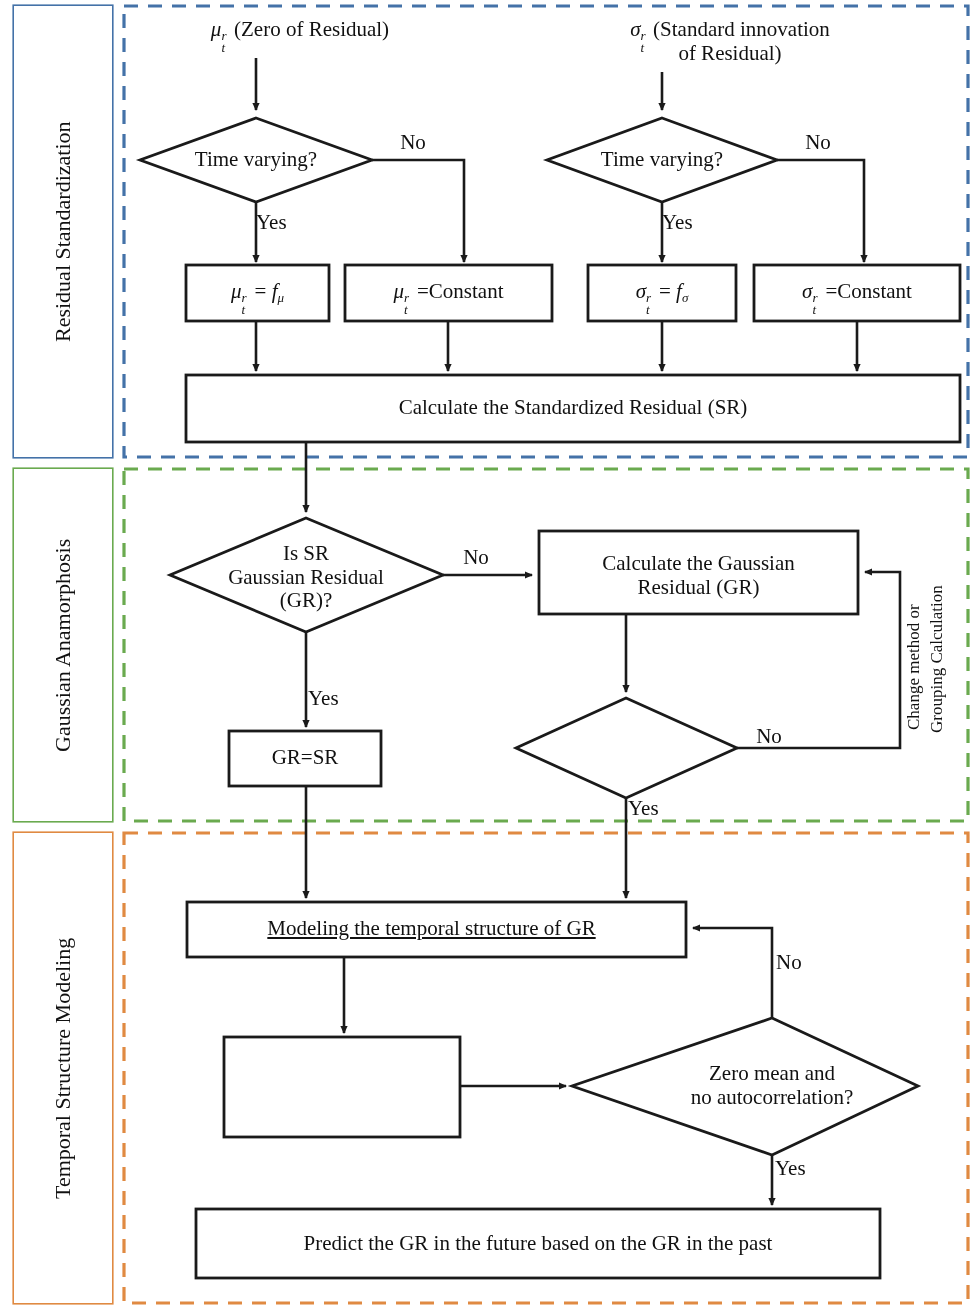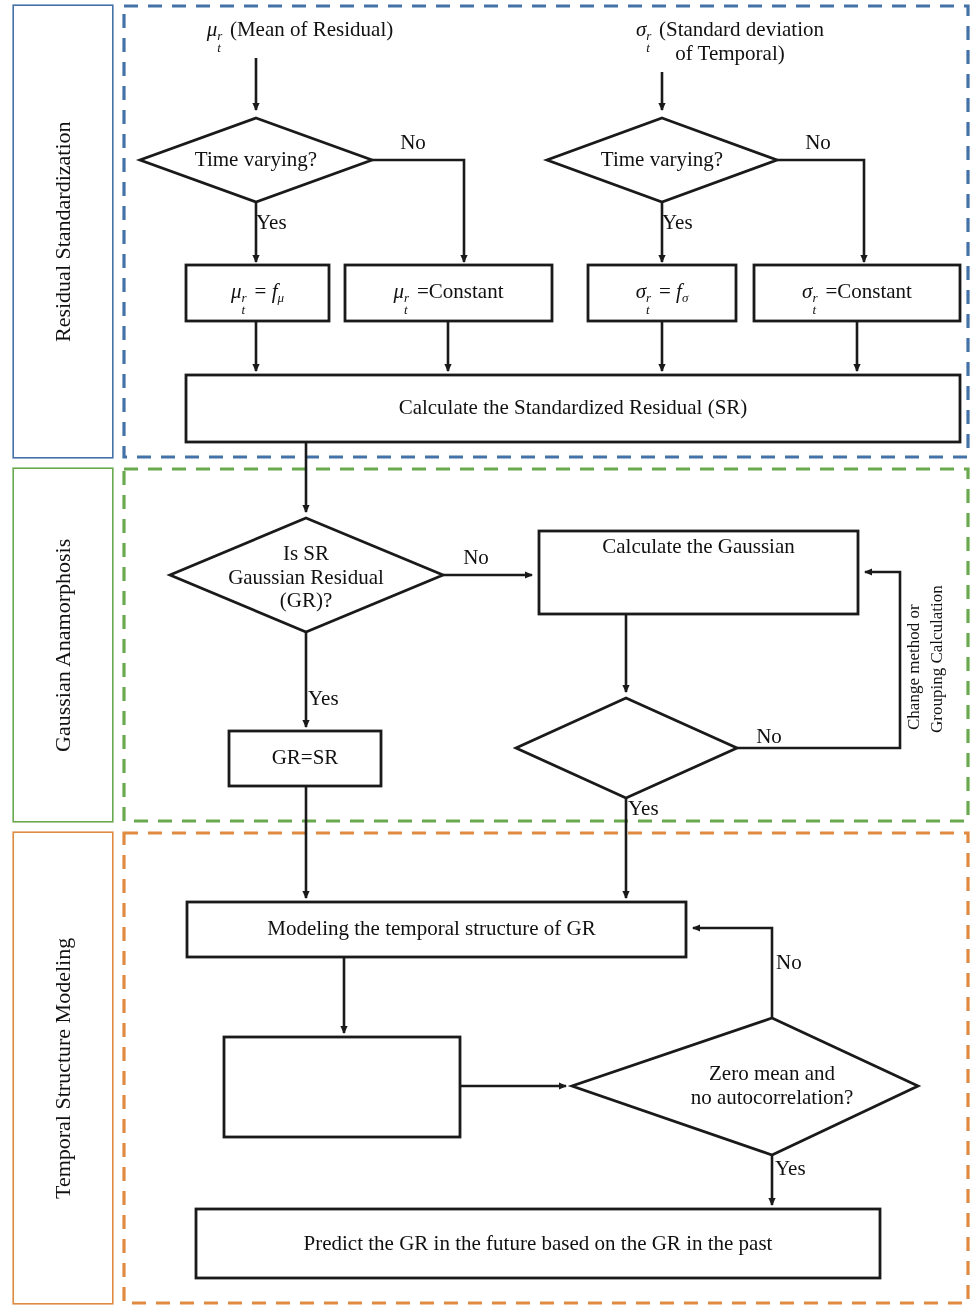--- a/index.html
+++ b/index.html
@@ -110,31 +110,31 @@
   </svg>
 
   <div class="sect-label" style="left:14px;top:6px;width:98px;height:451px;">Residual Standardization</div>
   <div class="sect-label" style="left:14px;top:469px;width:98px;height:352px;">Gaussian Anamorphosis</div>
   <div class="sect-label" style="left:14px;top:833px;width:98px;height:470px;">Temporal Structure Modeling</div>
 
   <div class="lbl node-text" style="left:150px;top:18px;width:300px;">
     <span class="mathvar">μ</span><span class="supsub" style="display:inline-block;position:relative;width:0.1em;">
       <sup class="sup" style="position:absolute;left:0;top:-0.52em;">r</sup>
       <sub class="sub" style="position:absolute;left:0;top:0.42em;">t</sub>
-    </span>&nbsp;&nbsp;<span>(Mean of Residual)</span>
+    </span>&nbsp;&nbsp;<span>(Zero of Residual)</span>
   </div>
 
   <div class="lbl node-text" style="left:560px;top:18px;width:340px;">
     <div style="white-space:nowrap;">
       <span class="mathvar">σ</span><span class="supsub" style="display:inline-block;position:relative;width:0.1em;">
         <sup class="sup" style="position:absolute;left:0;top:-0.52em;">r</sup>
         <sub class="sub" style="position:absolute;left:0;top:0.42em;">t</sub>
-      </span>&nbsp;&nbsp;<span>(Standard deviation</span>
+      </span>&nbsp;&nbsp;<span>(Standard innovation</span>
     </div>
-    <div>of Temporal)</div>
+    <div>of Residual)</div>
   </div>
 
   <div class="lbl node-text" style="left:156px;top:148px;width:200px;">Time varying?</div>
   <div class="lbl node-text" style="left:562px;top:148px;width:200px;">Time varying?</div>
 
   <div class="lbl node-text" style="left:186px;top:280px;width:143px;">
     <span class="mathvar">μ</span><span style="display:inline-block;position:relative;width:0.12em;">
       <sup class="sup" style="position:absolute;left:0;top:-0.52em;">r</sup>
       <sub class="sub" style="position:absolute;left:0;top:0.42em;">t</sub></span>&nbsp;&nbsp;= <span class="mathvar">f</span><sub class="sub">μ</sub>
   </div>
@@ -155,28 +155,29 @@
   </div>
 
   <div class="lbl node-text" style="left:186px;top:396px;width:774px;">Calculate the Standardized Residual (SR)</div>
 
   <div class="lbl node-text" style="left:186px;top:542px;width:240px;">
     <div>Is SR</div>
     <div>Gaussian Residual</div>
     <div>(GR)?</div>
   </div>
 
-  <div class="lbl node-text" style="left:539px;top:535px;width:319px;">
+  <div class="lbl node-text" style="left:539px;top:552px;width:319px;">
     <div>Calculate the Gaussian</div>
+    <div>Residual (GR)</div>
   </div>
 
   <div class="lbl node-text" style="left:229px;top:746px;width:152px;text-align:center;">GR=SR</div>
 
 
-  <div class="lbl node-text" style="left:187px;top:917px;width:489px;">Modeling the temporal structure of GR</div>
+  <div class="lbl node-text" style="left:187px;top:917px;width:489px;text-decoration:underline;">Modeling the temporal structure of GR</div>
 
 
   <div class="lbl node-text" style="left:622px;top:1062px;width:300px;">
     <div>Zero mean and</div>
     <div>no autocorrelation?</div>
   </div>
 
   <div class="lbl node-text" style="left:196px;top:1232px;width:684px;">Predict the GR in the future based on the GR in the past</div>
 
   <div class="lbl yn" style="left:383px;top:131px;width:60px;">No</div>

